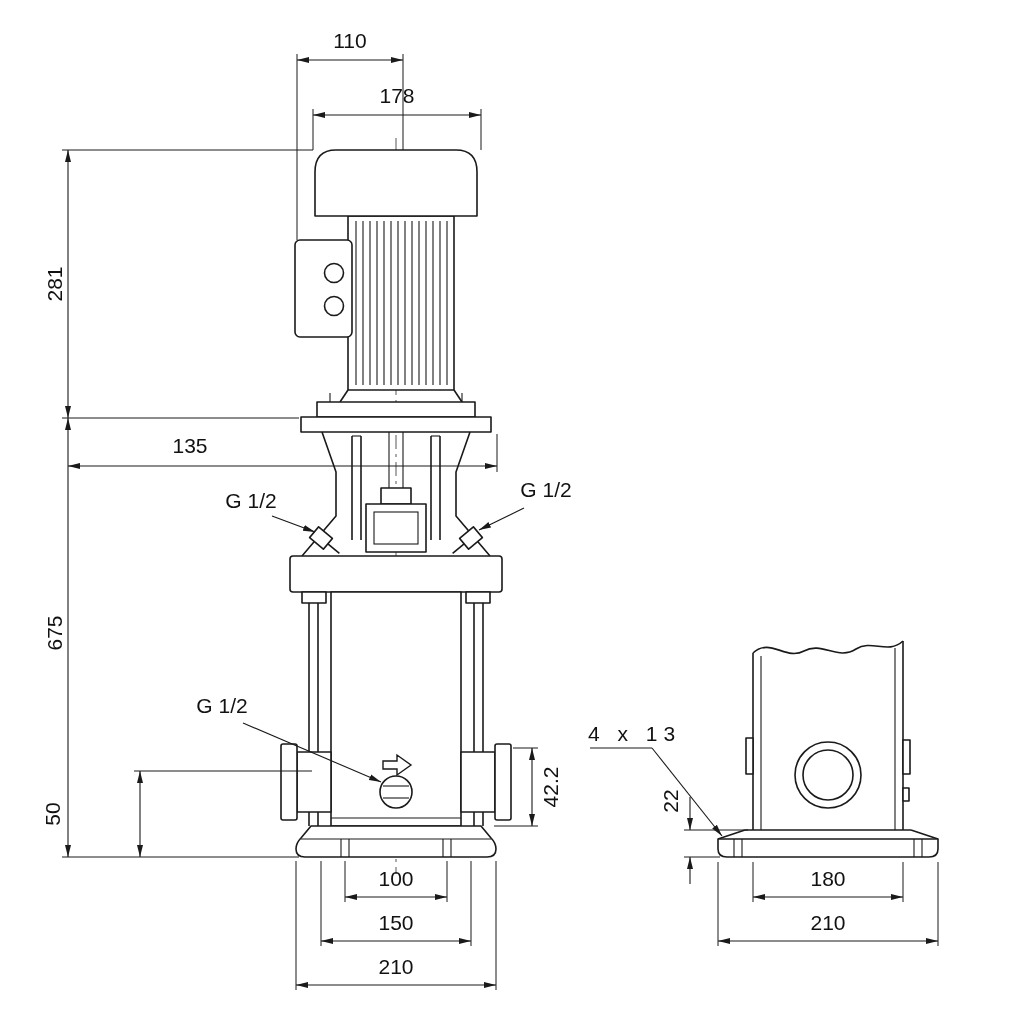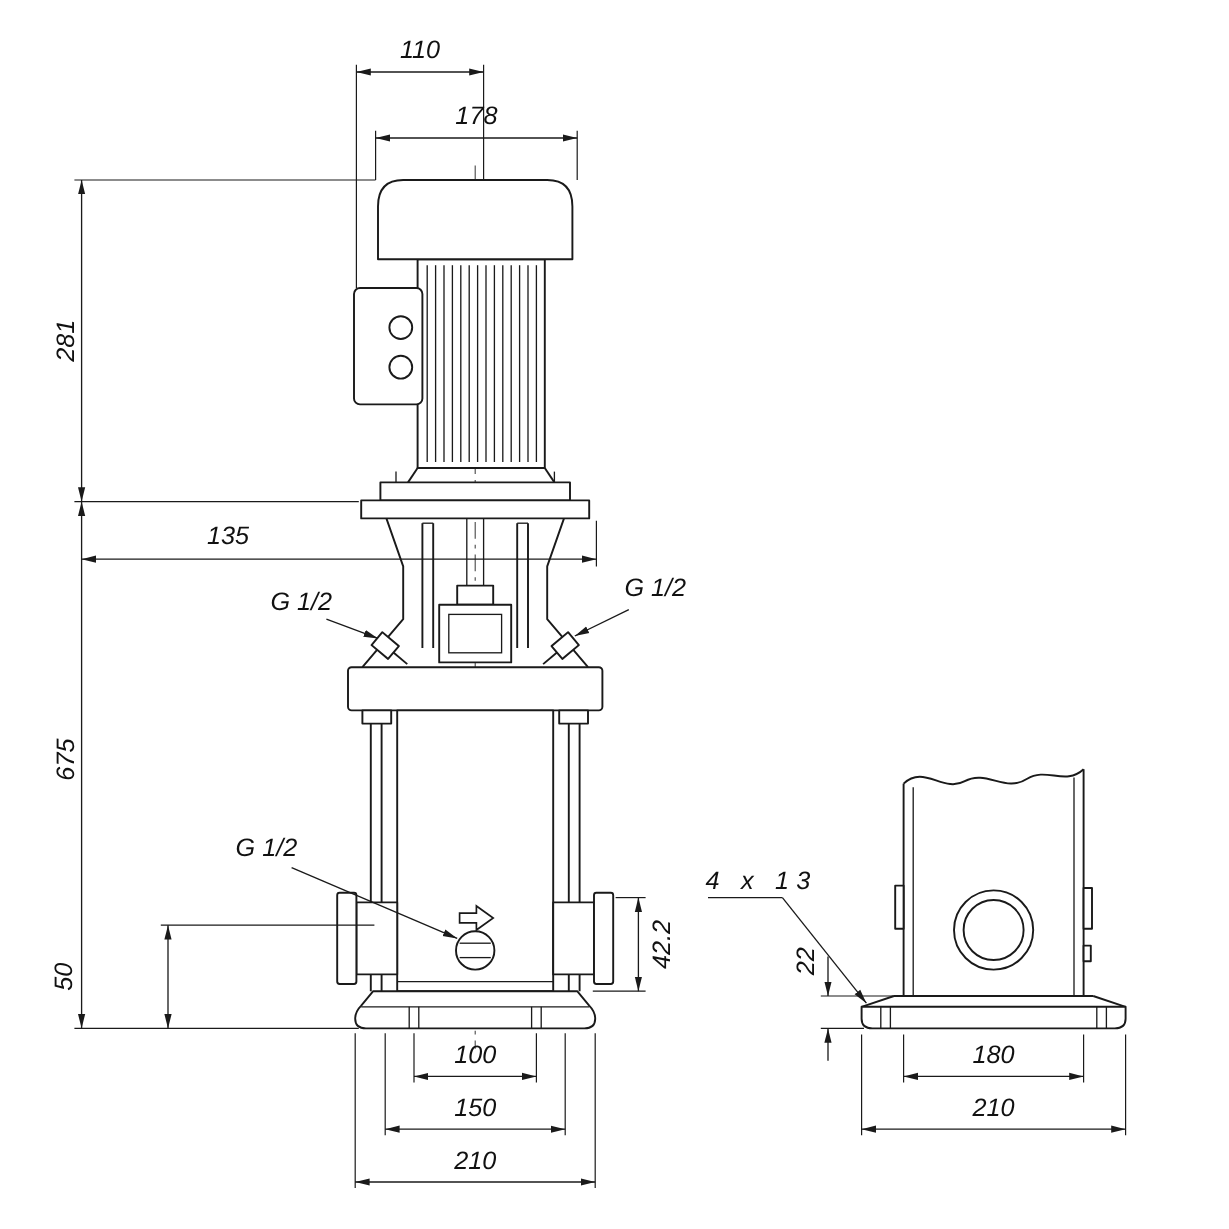--- a/index.html
+++ b/index.html
@@ -1,16 +1,16 @@
 <!DOCTYPE html>
 <html><head>
 <meta charset="utf-8">
 <style>
   html,body{margin:0;padding:0;background:#fff;}
-  .canvas{position:relative;width:1024px;height:1024px;background:#ffffff;overflow:hidden;font-style:italic;}
+  .canvas{position:relative;width:1024px;height:1024px;background:#ffffff;overflow:hidden;}
   svg{position:absolute;left:0;top:0;}
   svg text{font-family:"Liberation Sans","DejaVu Sans",sans-serif;font-size:21px;fill:#111;}
   .sp{letter-spacing:6px;}
   .ol{stroke:#1a1a1a;stroke-width:1.6;fill:none;stroke-linejoin:round;}
   .olw{stroke:#1a1a1a;stroke-width:1.6;fill:#fff;stroke-linejoin:round;}
   .fin{stroke:#1a1a1a;stroke-width:1.1;fill:none;}
   .dim{stroke:#1a1a1a;stroke-width:1.1;fill:none;}
   .ext{stroke:#1a1a1a;stroke-width:1;fill:none;}
   .cl{stroke:#444;stroke-width:0.9;fill:none;stroke-dasharray:14 5 3 5;}
 </style>

